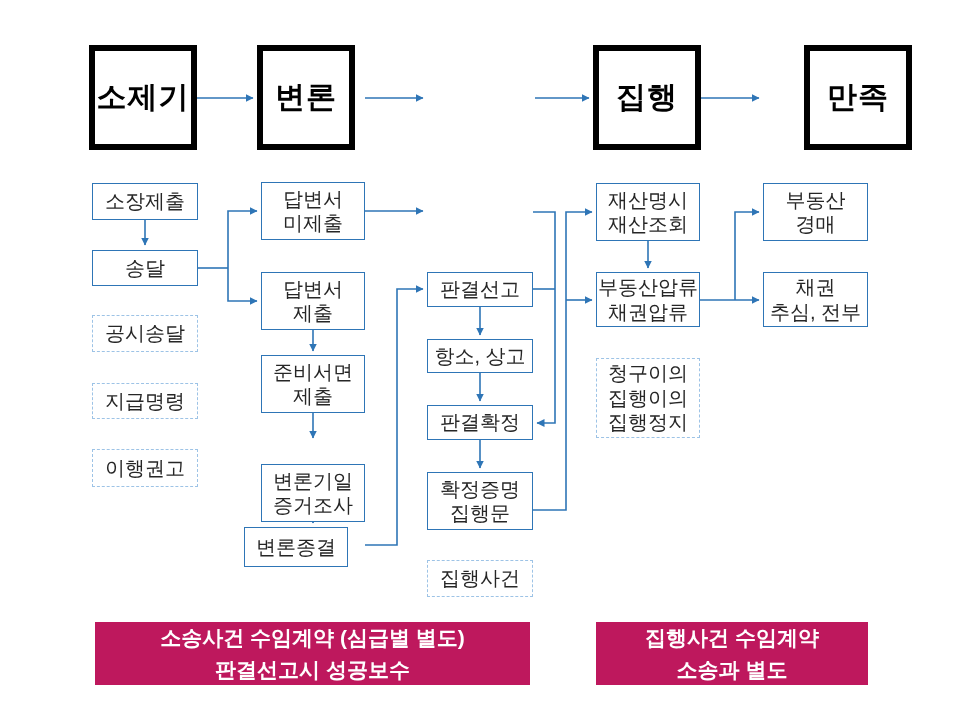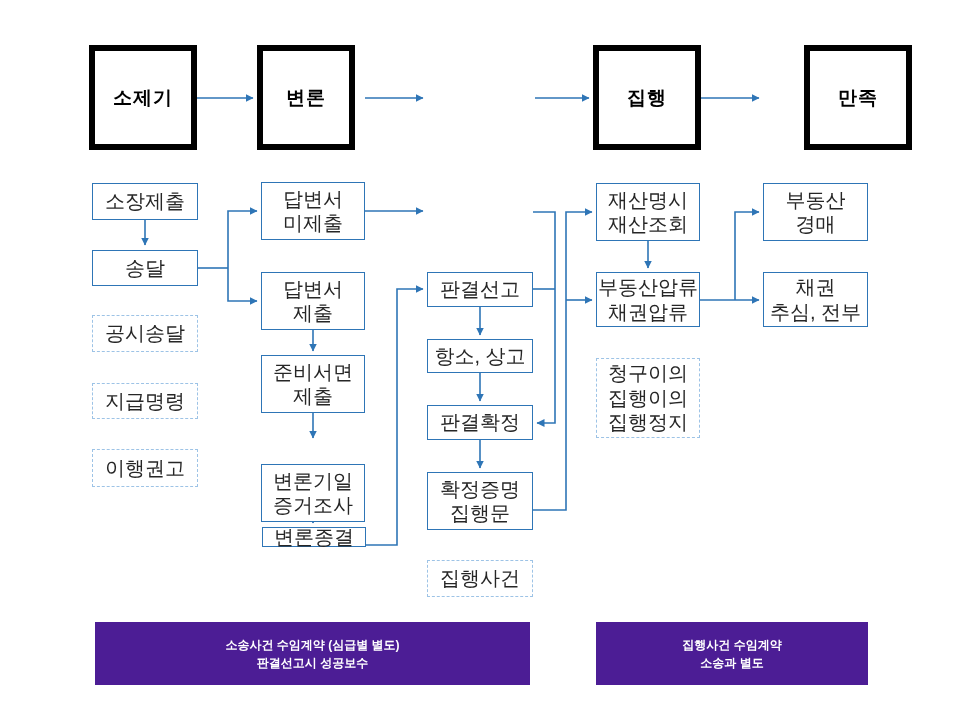--- a/index.html
+++ b/index.html
@@ -4,32 +4,32 @@
 <style>
   html,body{margin:0;padding:0;background:#ffffff;}
   .canvas{
     position:relative;width:960px;height:720px;background:#ffffff;
     font-family:"Liberation Sans", sans-serif;overflow:hidden;
   }
   .connectors{position:absolute;left:0;top:0;pointer-events:none;}
   .stage{
     position:absolute;display:flex;align-items:center;justify-content:center;
     background:#ffffff;border:6px solid #000000;box-sizing:border-box;
-    font-size:19px;font-weight:600;color:#000000;letter-spacing:1px;
+    font-size:30px;font-weight:600;color:#000000;letter-spacing:1px;
   }
   .node{
     position:absolute;display:flex;align-items:center;justify-content:center;
     background:#ffffff;border:1.6px solid #2E75B6;box-sizing:border-box;
     color:#262626;font-size:20px;line-height:1.22;text-align:center;
     white-space:pre-line;
   }
   .node.light{border:1px dashed #9DC3E6;}
   .contract{
     position:absolute;display:flex;align-items:center;justify-content:center;
-    background:#4c1d95;color:#ffffff;font-weight:700;font-size:12px;
+    background:#be185d;color:#ffffff;font-weight:700;font-size:21px;
     line-height:1.5;text-align:center;white-space:pre-line;box-sizing:border-box;
   }
 </style>
 </head>
 <body>
 
 <div class="canvas">
 
   <svg class="connectors" width="960" height="720" viewBox="0 0 960 720">
     <defs>
@@ -81,21 +81,21 @@
   <div class="node light" style="left:92px;top:449px;width:106px;height:38px">이행권고</div>
 
   <div class="node" style="left:261px;top:182px;width:104px;height:58px">답변서
 미제출</div>
   <div class="node" style="left:261px;top:272px;width:104px;height:58px">답변서
 제출</div>
   <div class="node" style="left:261px;top:355px;width:104px;height:58px">준비서면
 제출</div>
   <div class="node" style="left:261px;top:464px;width:104px;height:58px">변론기일
 증거조사</div>
-  <div class="node" style="left:262px;top:527px;width:104px;height:20px">변론종결</div>
+  <div class="node" style="left:244px;top:527px;width:104px;height:40px">변론종결</div>
 
   <div class="node" style="left:427px;top:272px;width:106px;height:35px">판결선고</div>
   <div class="node" style="left:427px;top:339px;width:106px;height:34px">항소, 상고</div>
   <div class="node" style="left:427px;top:405px;width:106px;height:35px">판결확정</div>
   <div class="node" style="left:427px;top:472px;width:106px;height:58px">확정증명
 집행문</div>
   <div class="node light" style="left:427px;top:560px;width:106px;height:37px">집행사건</div>
 
   <div class="node" style="left:596px;top:183px;width:104px;height:58px">재산명시
 재산조회</div>

